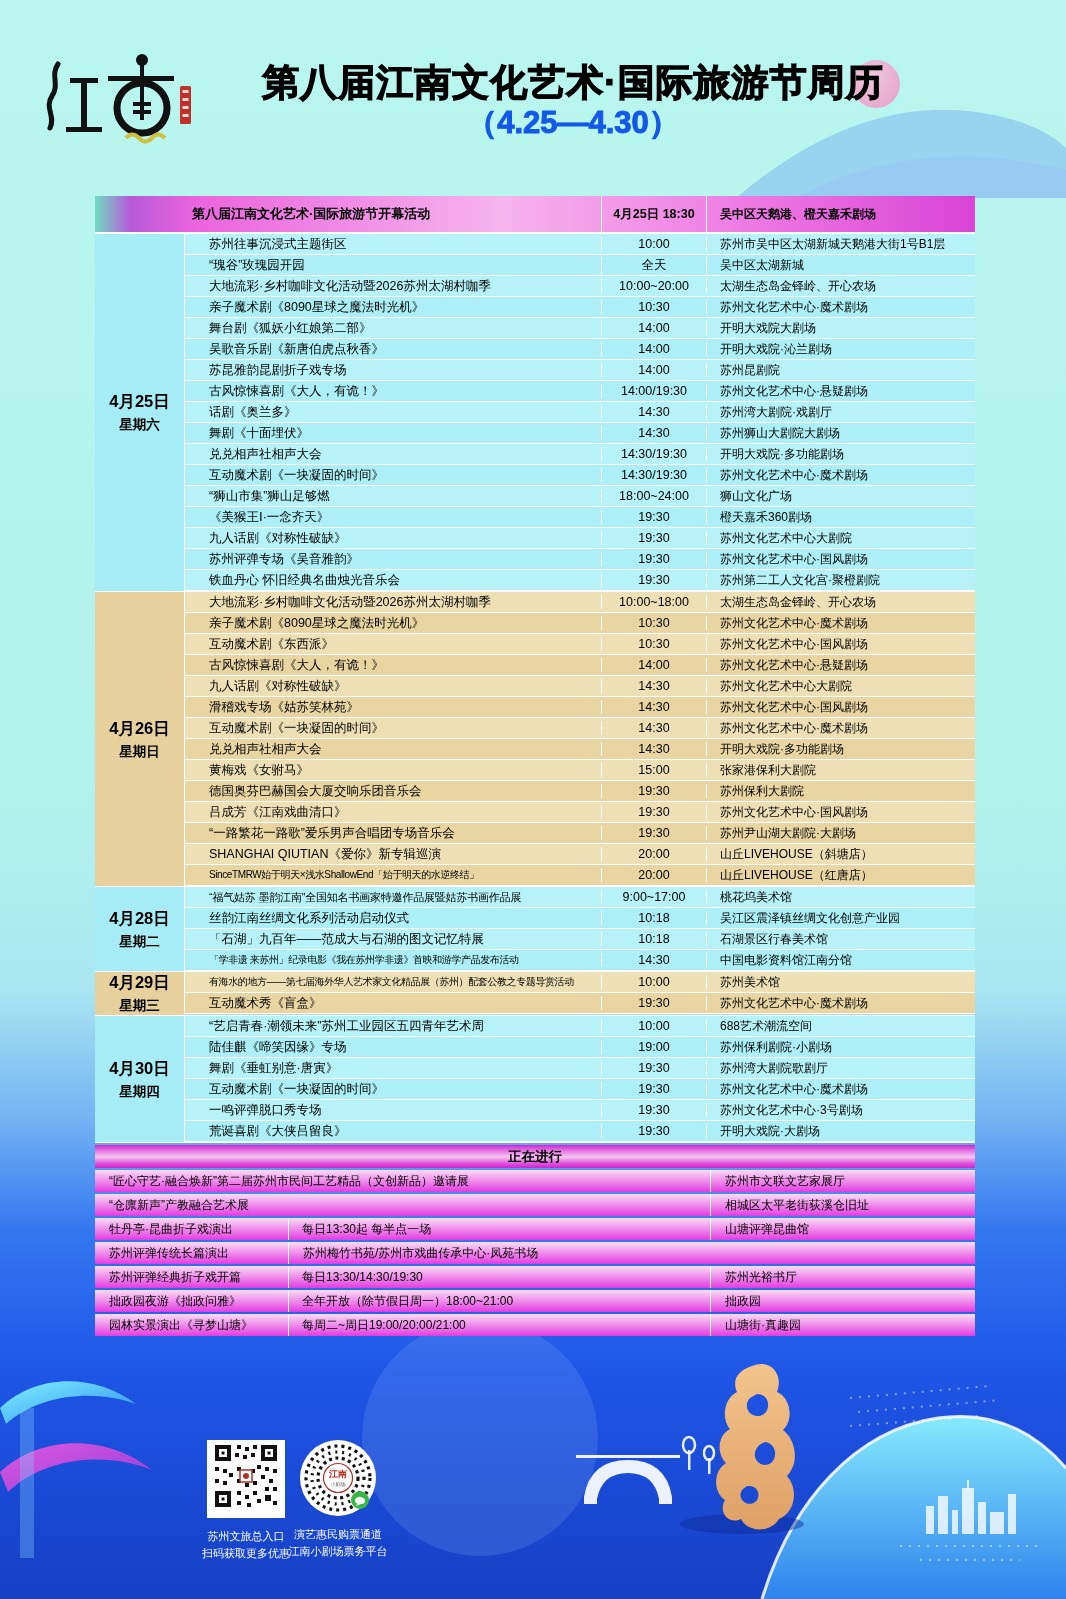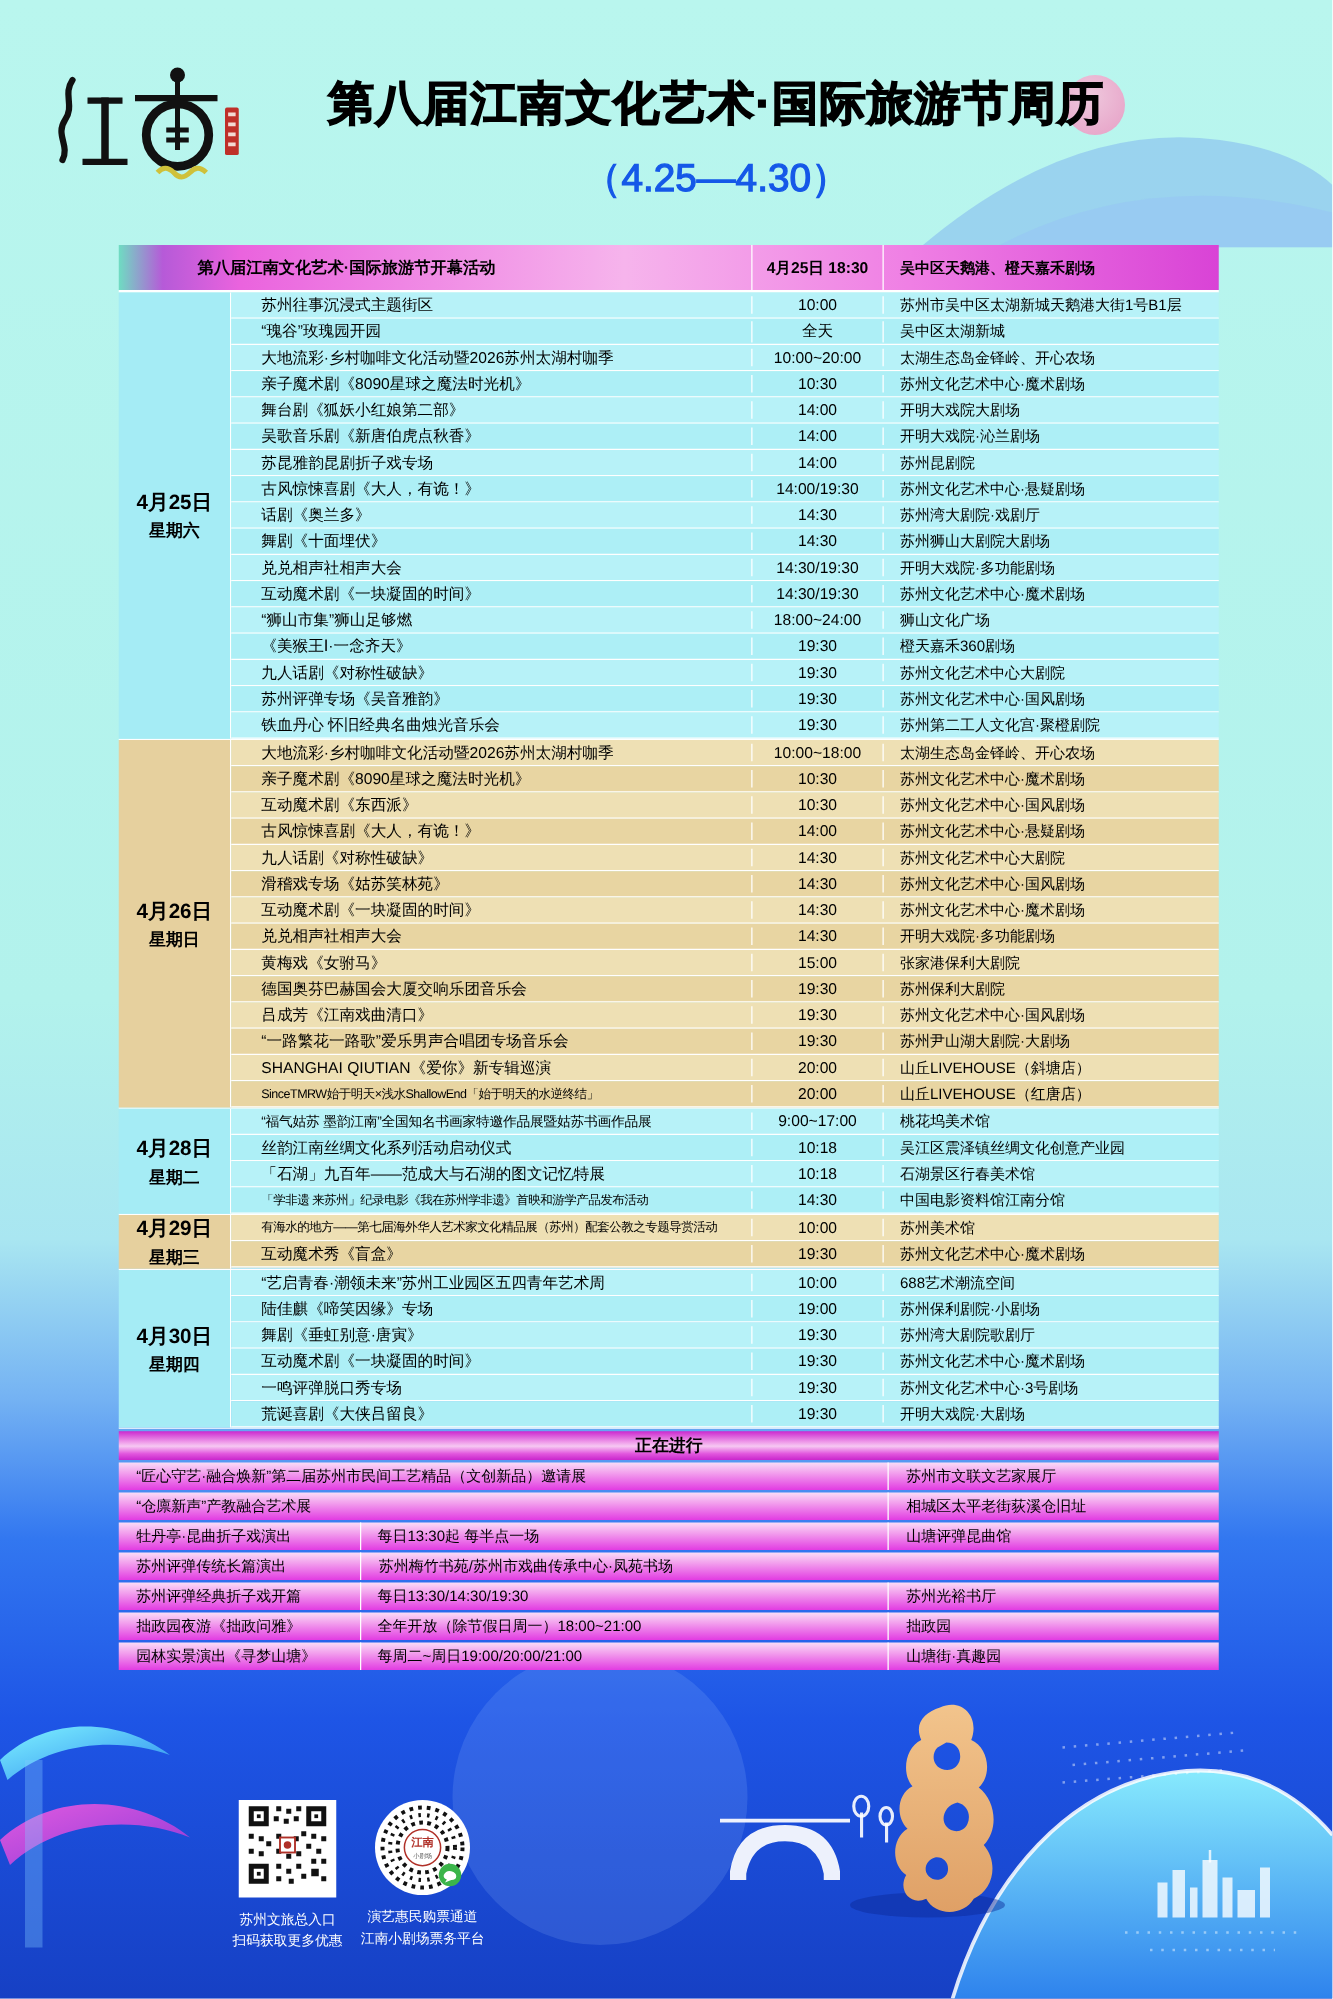--- a/index.html
+++ b/index.html
@@ -5,27 +5,27 @@
   html,body{margin:0;padding:0;}
   body{font-family:"Liberation Sans","DejaVu Sans",sans-serif;}
   #page{position:relative;width:1066px;height:1599px;overflow:hidden;
     background:linear-gradient(180deg,#b9f6ee 0%,#b2f2ec 50%,#a9e6f1 62%,#74b2f3 70%,#3277f0 77%,#1e55e6 86%,#1640c4 100%);}
   #hill-top{position:absolute;right:0;top:78px;width:330px;height:120px;z-index:0;}
   #pink-sun{position:absolute;left:852px;top:60px;width:48px;height:48px;border-radius:50%;
     background:radial-gradient(circle at 40% 35%,#f8c0da,#ee8fbe);opacity:.85;z-index:0;}
   #logo{position:absolute;left:44px;top:48px;width:150px;height:112px;z-index:2;}
   #title{position:absolute;left:120px;right:40px;top:58px;text-align:center;font-size:37px;font-weight:900;
     color:#000;letter-spacing:1px;z-index:2;-webkit-text-stroke:1.2px #000;}
-  #subtitle{position:absolute;left:120px;right:40px;top:122px;text-align:center;font-size:31px;font-weight:400;
+  #subtitle{position:absolute;left:120px;right:40px;top:102px;text-align:center;font-size:31px;font-weight:700;
     color:#1558e8;z-index:2;-webkit-text-stroke:1px #1558e8;}
   
   #table{position:absolute;left:95px;top:196px;width:880px;z-index:3;font-size:12.5px;color:#000;}
   #opening{display:flex;height:36px;align-items:stretch;border-bottom:2px solid #fff;
     background:linear-gradient(90deg,#6fdcc2 0%,#b65ad8 4%,#ea63de 11%,#f6b4ec 46%,#ef7fe4 72%,#d943d6 100%);}
-  #opening .o-event{flex:0 0 506px;display:flex;align-items:center;padding-left:63px;font-weight:bold;font-size:13px;box-sizing:border-box;}
+  #opening .o-event{flex:0 0 506px;display:flex;align-items:center;padding-left:97px;font-weight:bold;font-size:13px;box-sizing:border-box;}
   #opening .o-time{flex:0 0 106px;display:flex;align-items:center;justify-content:center;font-weight:bold;font-size:12.5px;
     border-left:1.5px solid #fff;border-right:1.5px solid #fff;box-sizing:border-box;}
   #opening .o-venue{flex:1;display:flex;align-items:center;padding-left:13px;font-weight:bold;font-size:12px;box-sizing:border-box;}
   .section{display:flex;border-bottom:0.5px solid #fff;}
   .datecell{width:90px;flex:0 0 90px;display:flex;flex-direction:column;align-items:center;justify-content:center;
     border-right:1.5px solid #fff;box-sizing:border-box;}
   .date-line{font-size:16.5px;font-weight:bold;}
   .week-line{font-size:13.5px;font-weight:bold;margin-top:3px;}
   .rows{flex:1;}
   .row{display:flex;height:21px;box-sizing:border-box;border-bottom:1.5px solid #fff;align-items:center;}
@@ -50,21 +50,21 @@
   .og-row.tall{height:42px;}
   .og-event{flex:0 0 193px;display:flex;align-items:center;padding-left:14px;box-sizing:border-box;font-size:12px;overflow:hidden;white-space:nowrap;}
   .og-event.merged{flex:0 0 615px;}
   .og-sched{flex:0 0 422px;display:flex;flex-direction:column;justify-content:center;padding-left:13px;box-sizing:border-box;
     border-left:1.5px solid #fff;font-size:12px;line-height:15px;}
   .og-sched.two{font-size:11px;}
   .og-venue{flex:1;display:flex;align-items:center;padding-left:14px;box-sizing:border-box;border-left:1.5px solid #fff;font-size:12px;}
   
   #bottom-decor{position:absolute;left:0;top:1330px;width:1066px;height:269px;z-index:1;}
   .qr-wrap{position:absolute;z-index:3;text-align:center;color:#fff;font-size:11px;line-height:17px;}
-  #qr1{left:164px;top:1440px;width:132px;}
+  #qr1{left:180px;top:1440px;width:132px;}
   #qr2{left:278px;top:1440px;width:120px;}
   .qr-box{margin:0 auto 10px auto;}
   #qr1 .qr-box{width:72px;height:72px;background:#fff;padding:3px;}
   #qr2 .qr-box{width:76px;height:76px;}
 </style>
 </head>
 <body>
 
 <div id="page">
 

